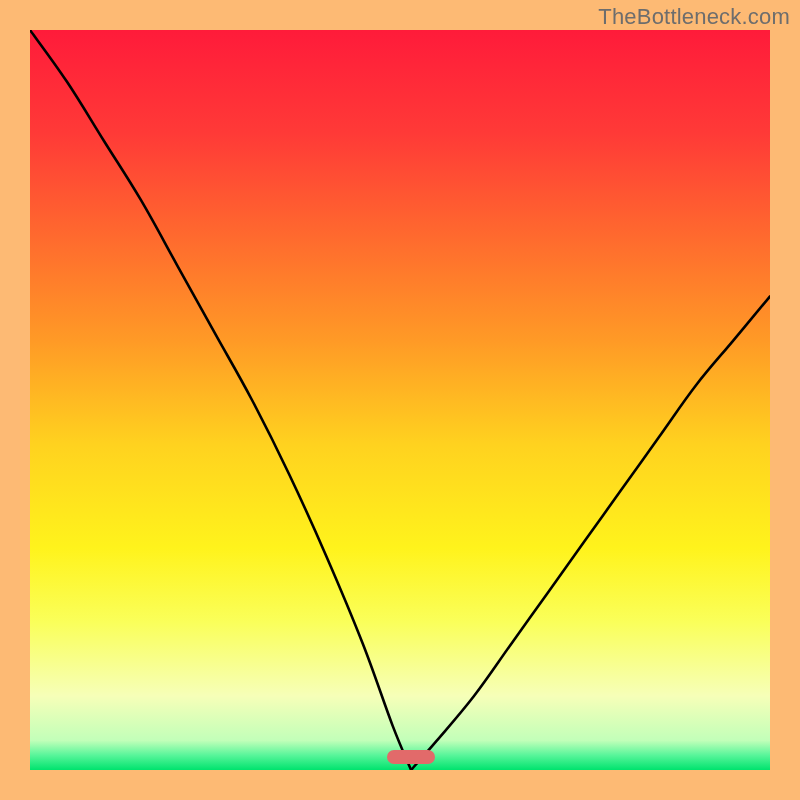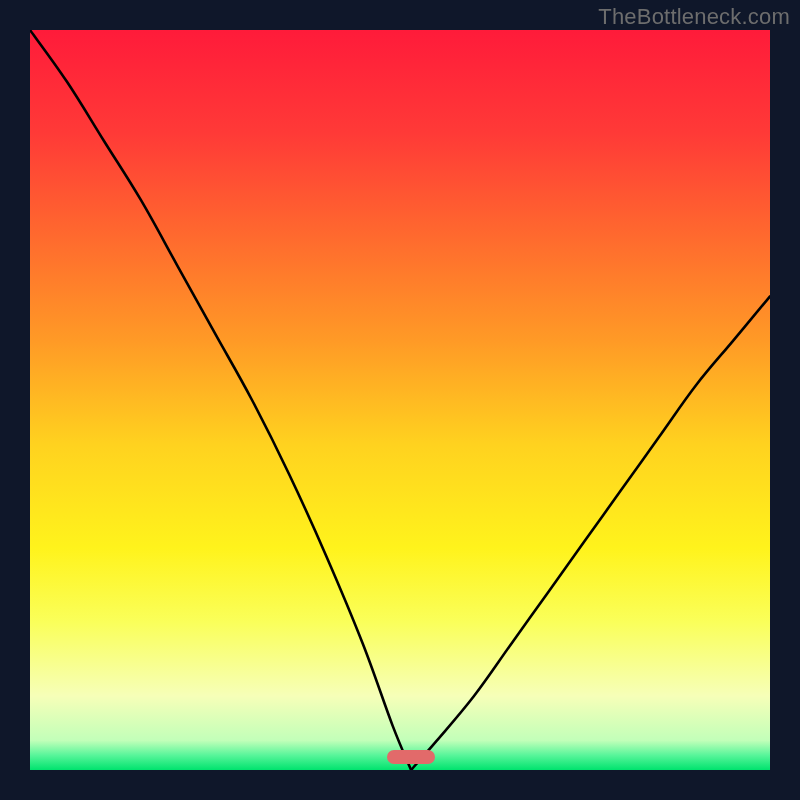--- a/index.html
+++ b/index.html
@@ -7,21 +7,21 @@
     padding: 0;
     width: 800px;
     height: 800px;
     overflow: hidden;
     background: #000;
   }
   .stage {
     position: relative;
     width: 800px;
     height: 800px;
-    background: #0f172a;
+    background: #fdba74;
   }
   .plot-region {
     position: absolute;
     left: 30px;
     top: 30px;
     width: 740px;
     height: 740px;
     overflow: hidden;
   }
   .gradient-bg {

